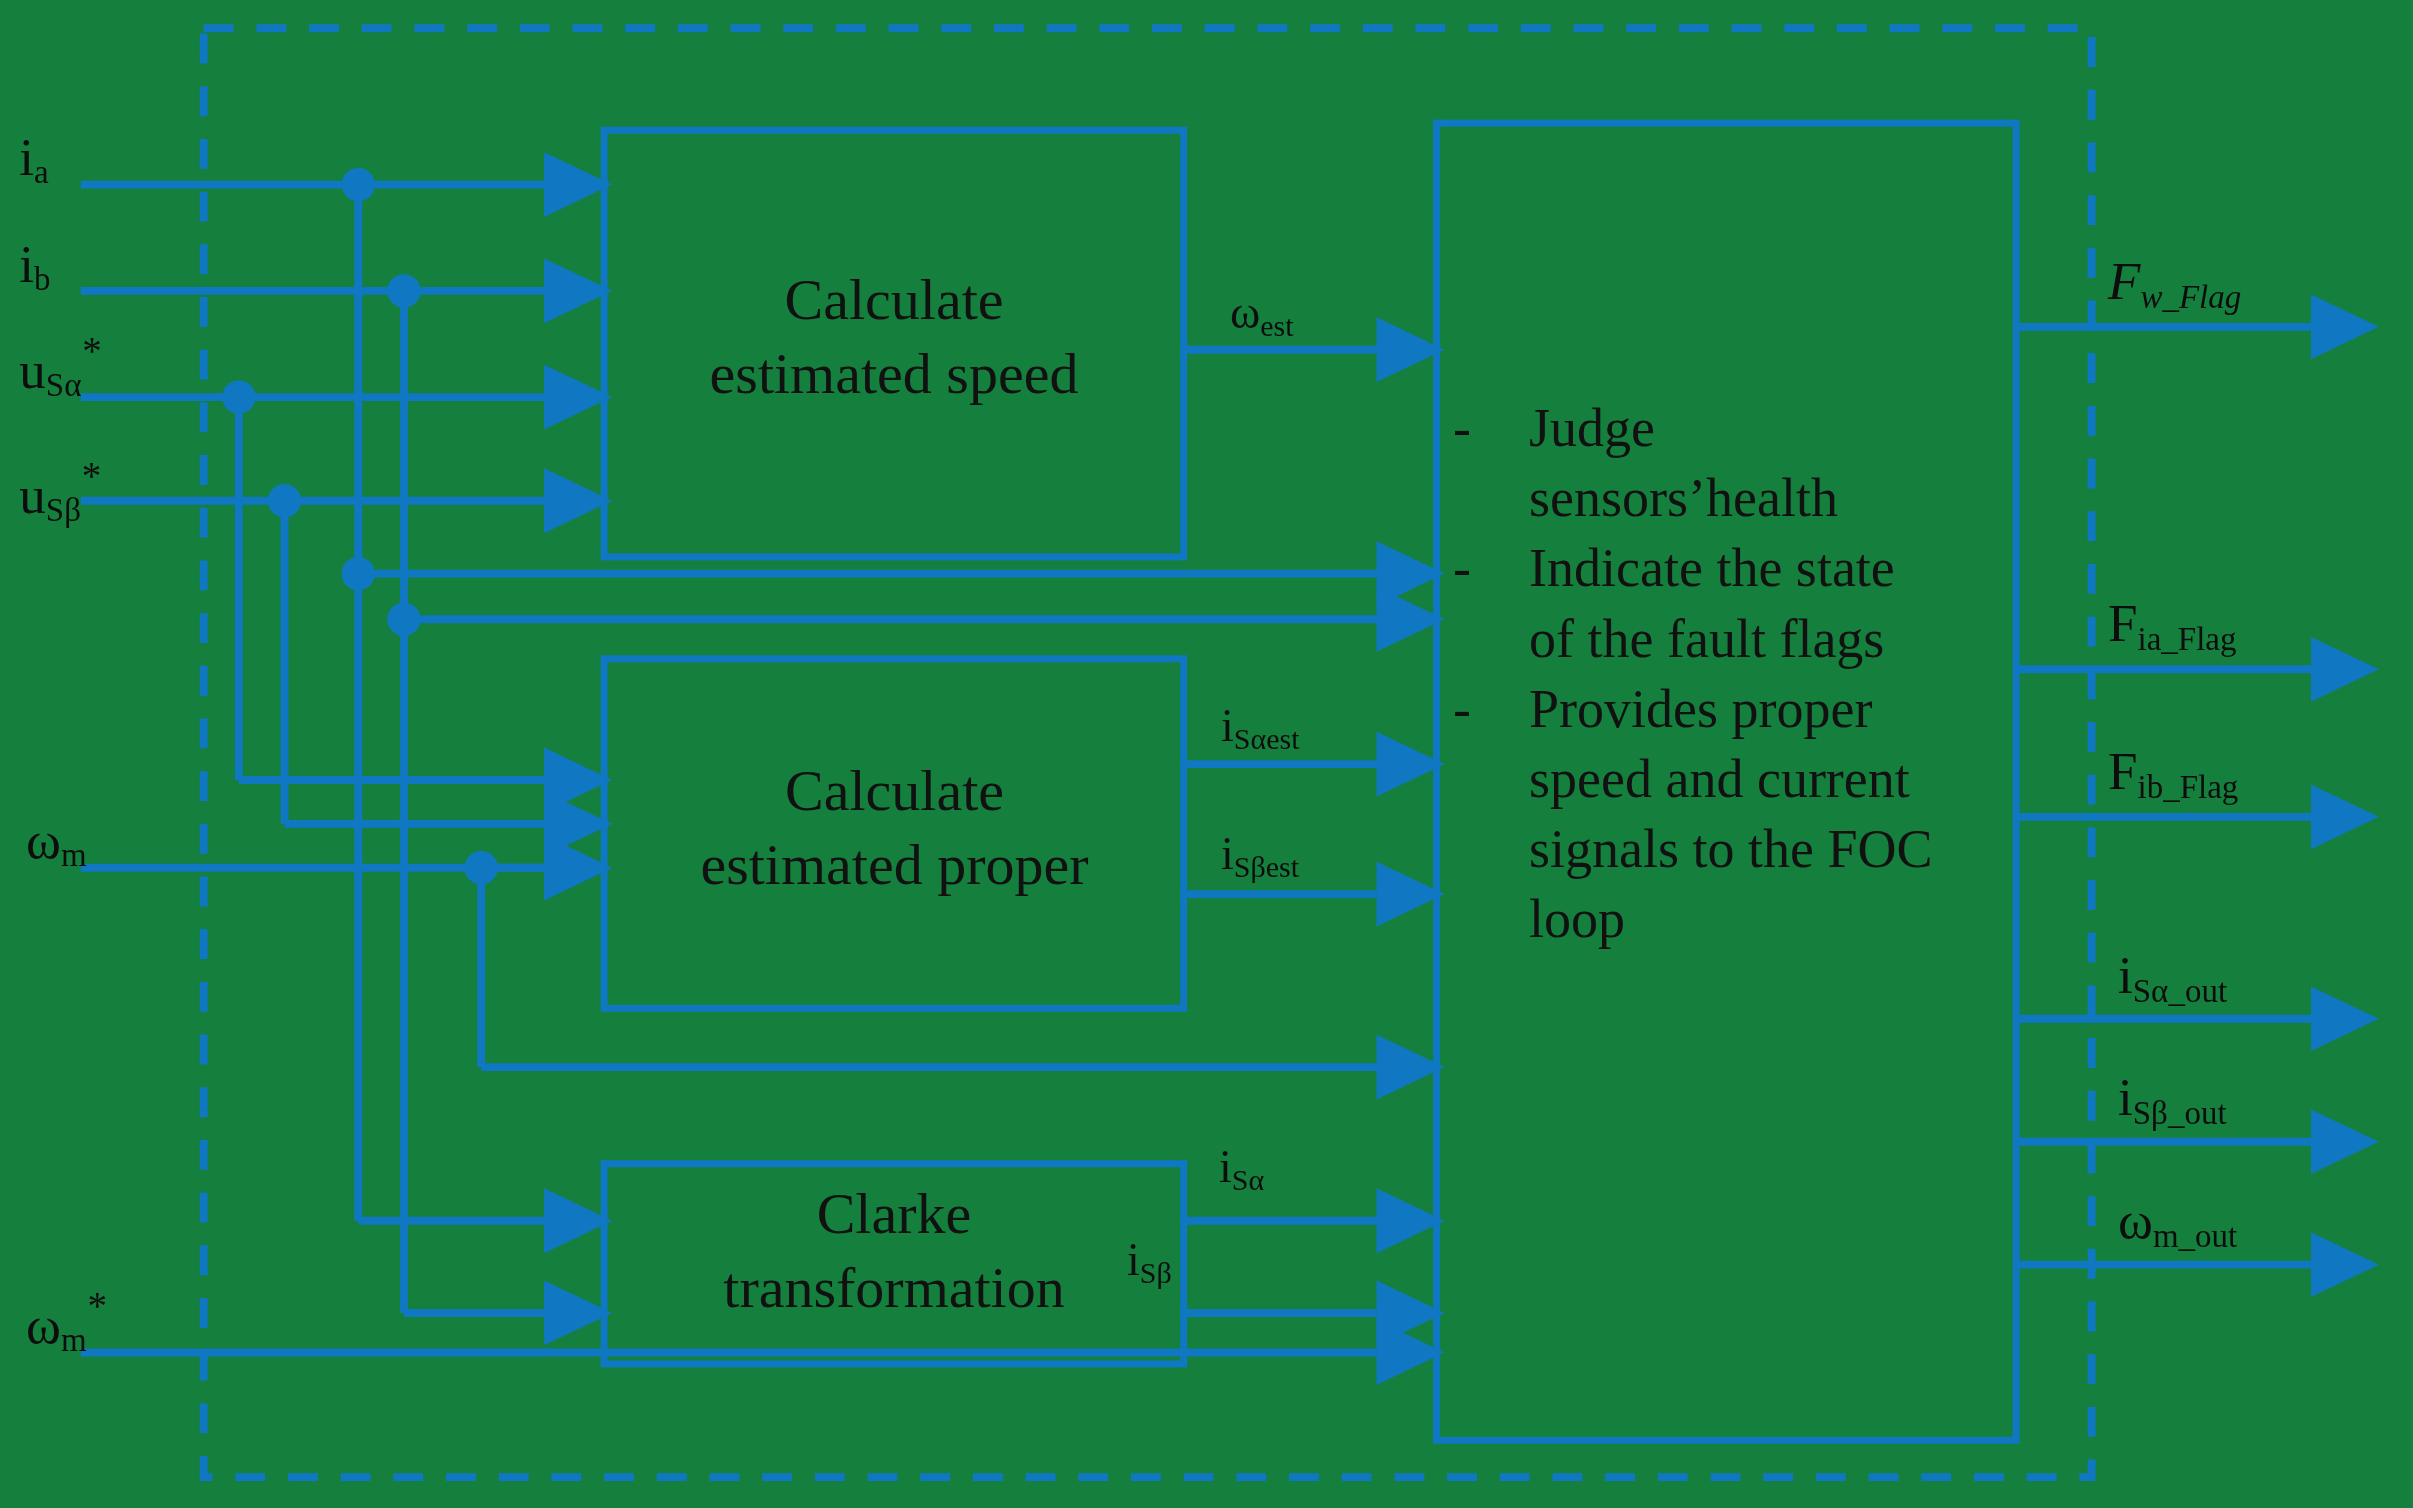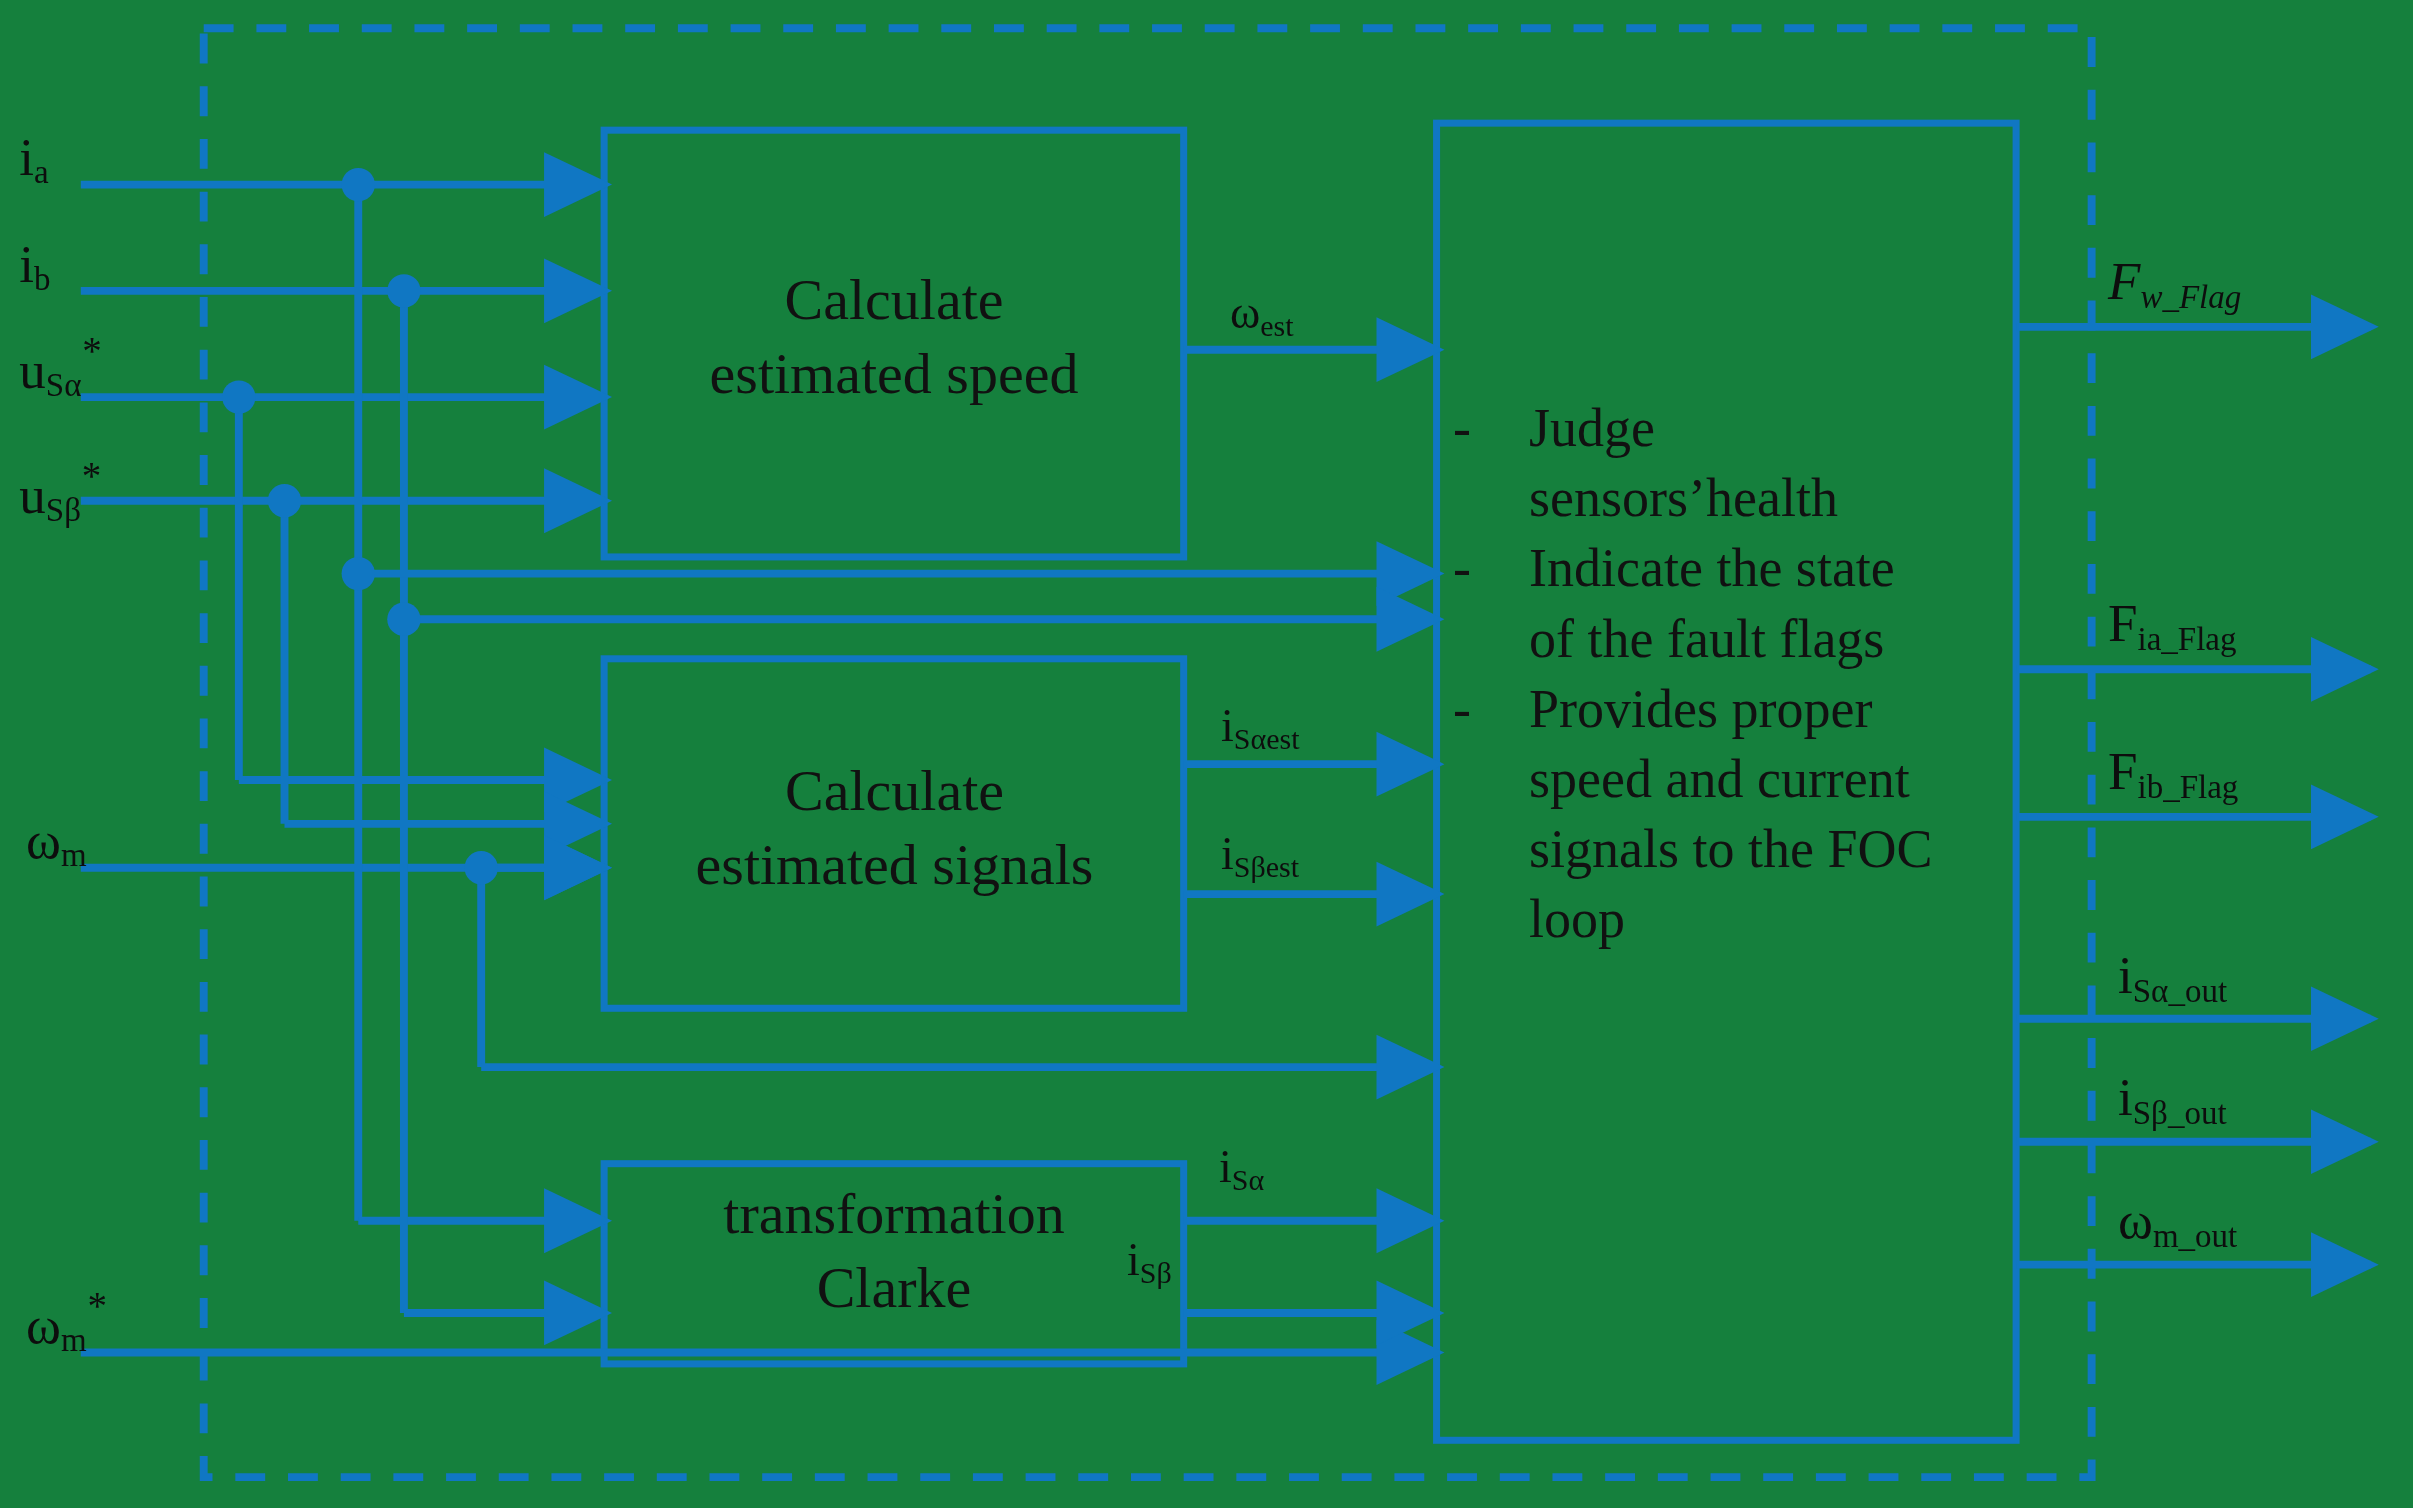--- a/index.html
+++ b/index.html
@@ -118,26 +118,26 @@
     <span>ω</span><span class="sub">m</span><span class="star">*</span>
   </div>
 
   <div class="blocklbl" style="left:604px;top:263px;width:580px;">
     <div>Calculate</div>
     <div>estimated speed</div>
   </div>
 
   <div class="blocklbl" style="left:594px;top:754px;width:601px;">
     <div>Calculate</div>
-    <div>estimated signals</div>
+    <div>estimated proper</div>
   </div>
 
   <div class="blocklbl" style="left:604px;top:1177px;width:580px;">
+    <div>Clarke</div>
     <div>transformation</div>
-    <div>Clarke</div>
   </div>
 
   <div class="bullets" style="left:1453px;top:393px;width:545px;">
     <div class="row">
       <span class="dash">-</span>
       <span class="txt">Judge sensors’health</span>
     </div>
     <div class="row">
       <span class="dash">-</span>
       <span class="txt">Indicate the state of the fault flags</span>

